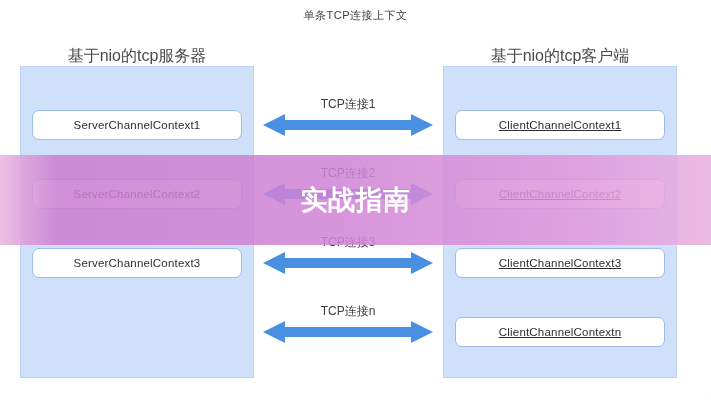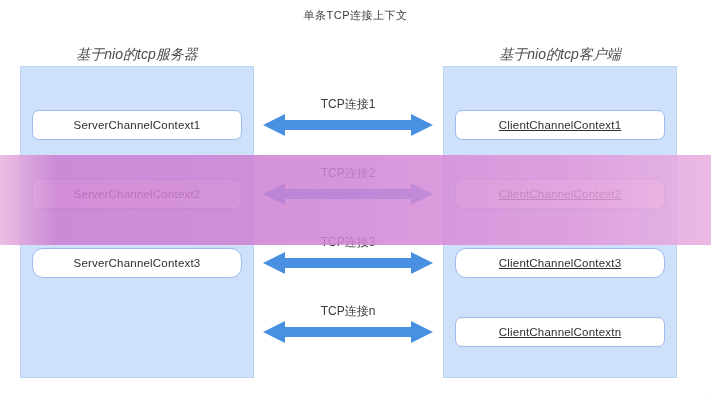--- a/index.html
+++ b/index.html
@@ -43,24 +43,23 @@
     box-sizing: border-box;
   }
   .panel.left  { left: 20px;  width: 234px; }
   .panel.right { left: 443px; width: 234px; }
 
   .panel-header {
     position: absolute;
     top: 46px;
     width: 234px;
     text-align: center;
-    font-size: 14px;
+    font-size: 16px;
     color: #4a4a4a;
     white-space: nowrap;
-    font-style: italic;
   }
   .panel-header.left  { left: 20px; }
   .panel-header.right { left: 443px; }
 
   
   .ctx-box {
     position: absolute;
     width: 210px;
     height: 30px;
     background: #ffffff;
@@ -72,21 +71,21 @@
     font-size: 11.5px;
     color: #2e2e2e;
     letter-spacing: 0.2px;
     box-sizing: border-box;
     white-space: nowrap;
   }
   .ctx-box.col-left  { left: 32px;  }
   .ctx-box.col-right { left: 455px; text-decoration: underline; }
   .ctx-row-0 { top: 110px; }
   .ctx-row-1 { top: 179px; }
-  .ctx-row-2 { top: 248px; border-radius: 11px; }
+  .ctx-row-2 { top: 248px; }
   .ctx-row-3 { top: 317px; }
 
   
   .arrow-wrap {
     position: absolute;
     left: 263px;
     width: 170px;
     height: 26px;
   }
   .arrow-row-0 { top: 112px; }
@@ -191,17 +190,18 @@
       <path d="M0 13 L22 2 L22 8 L148 8 L148 2 L170 13 L148 24 L148 18 L22 18 L22 24 Z" fill="#4a90e2"></path>
     </svg>
   </div>
   <div class="arrow-wrap arrow-row-3">
     <svg width="170" height="26" viewBox="0 0 170 26">
       <path d="M0 13 L22 2 L22 8 L148 8 L148 2 L170 13 L148 24 L148 18 L22 18 L22 24 Z" fill="#4a90e2"></path>
     </svg>
   </div>
 
   <div class="overlay-banner">
+    <div class="overlay-line">实战指南</div>
   </div>
 
   <div class="watermark">· · ·</div>
 
 </div>
 
 </body></html>

